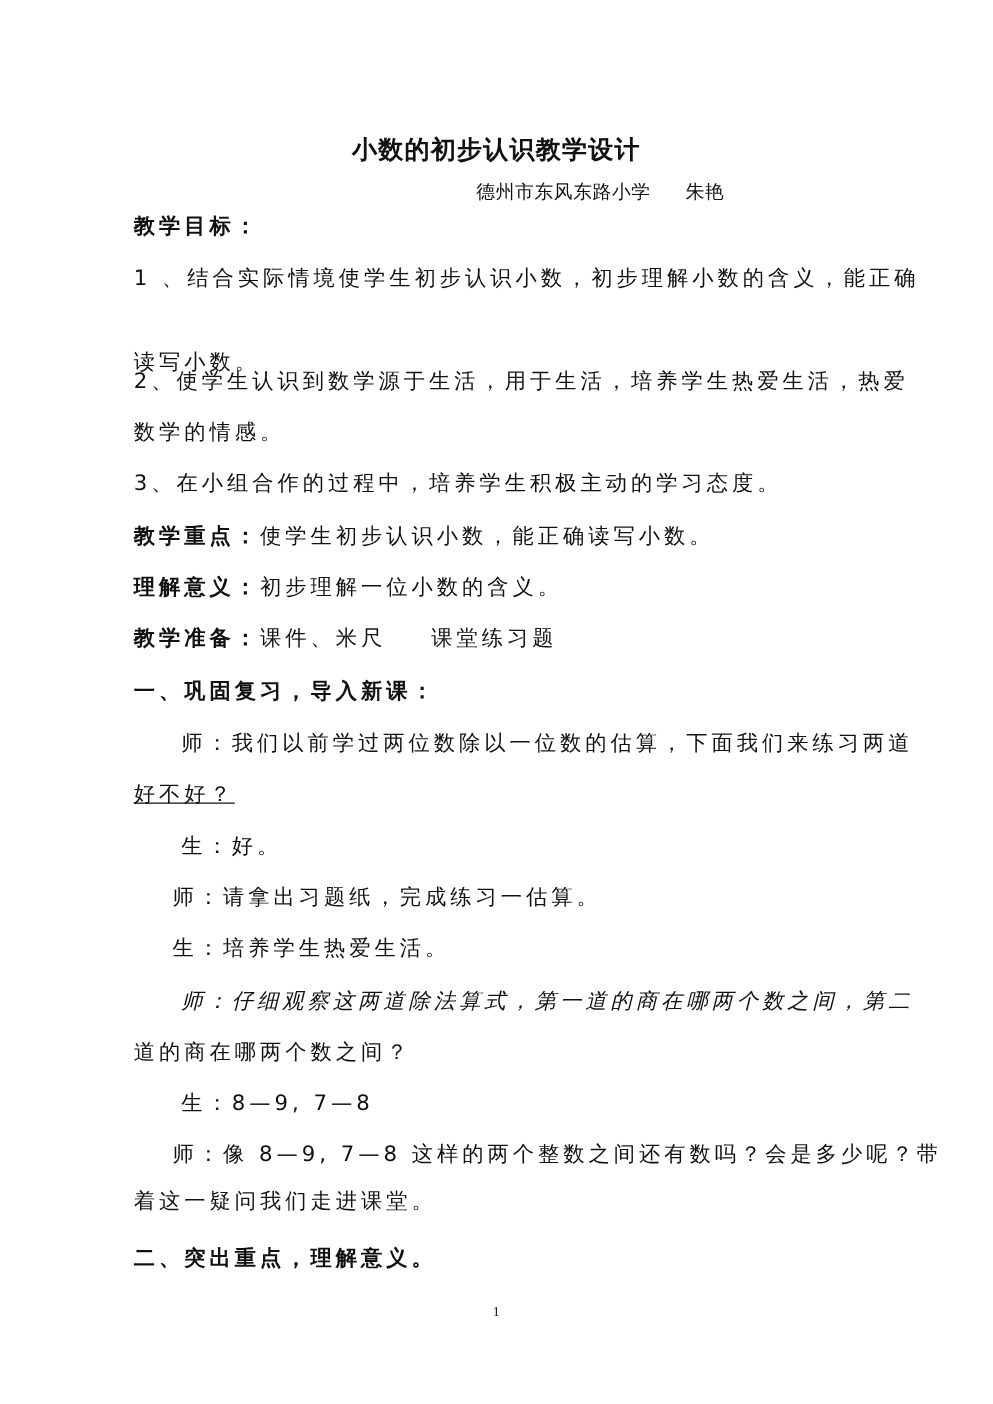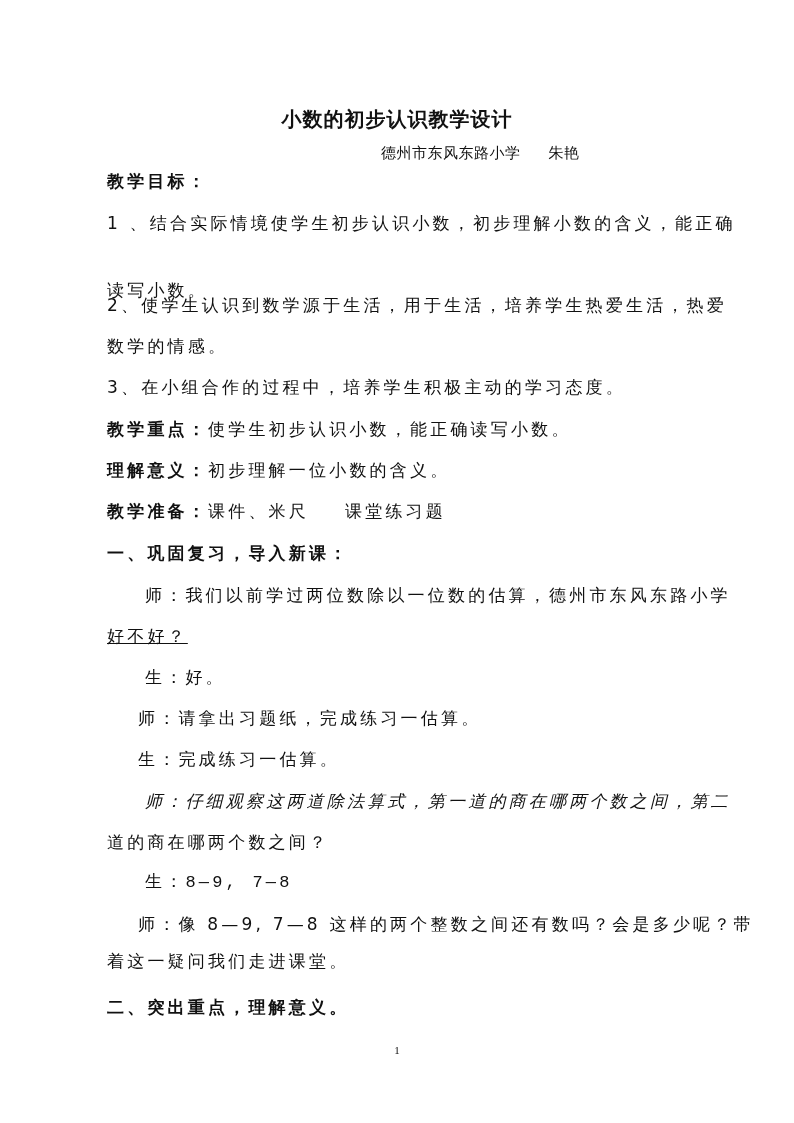--- a/index.html
+++ b/index.html
@@ -41,27 +41,27 @@
   </div>
   <div class="line" style="top:459px;">
     <span class="bold">理解意义：</span><span>初步理解一位小数的含义。</span>
   </div>
   <div class="line" style="top:500px;">
     <span class="bold">教学准备：</span><span>课件、米尺</span><span class="gap2"></span><span>课堂练习题</span>
   </div>
 
   <div class="line bold" style="top:542px;">一、巩固复习，导入新课：</div>
 
-  <div class="line ind1" style="top:584px;">师：我们以前学过两位数除以一位数的估算，德州市东风东路小学</div>
+  <div class="line ind1" style="top:584px;">师：我们以前学过两位数除以一位数的估算，下面我们来练习两道</div>
   <div class="line" style="top:625px;text-decoration:underline;">好不好？</div>
   <div class="line ind1" style="top:666px;text-align:right;">生：好。</div>
   <div class="line ind2" style="top:707px;">师：请拿出习题纸，完成练习一估算。</div>
-  <div class="line ind2" style="top:748px;">生：完成练习一估算。</div>
+  <div class="line ind2" style="top:748px;">生：培养学生热爱生活。</div>
   <div class="line ind1" style="top:790px;font-style:italic;">师：仔细观察这两道除法算式，第一道的商在哪两个数之间，第二</div>
   <div class="line" style="top:831px;text-align:right;">道的商在哪两个数之间？</div>
-  <div class="line ind1" style="top:872px;font-family:Liberation Mono, monospace;">生：8—9, 7—8</div>
+  <div class="line ind1" style="top:872px;">生：8—9, 7—8</div>
   <div class="line ind2" style="top:913px;">师：像 8—9, 7—8 这样的两个整数之间还有数吗？会是多少呢？带</div>
   <div class="line" style="top:950px;">着这一疑问我们走进课堂。</div>
 
   <div class="line bold" style="top:996px;">二、突出重点，理解意义。</div>
 
   <div class="pagenum">1</div>
 </div>
 
 </body></html>

